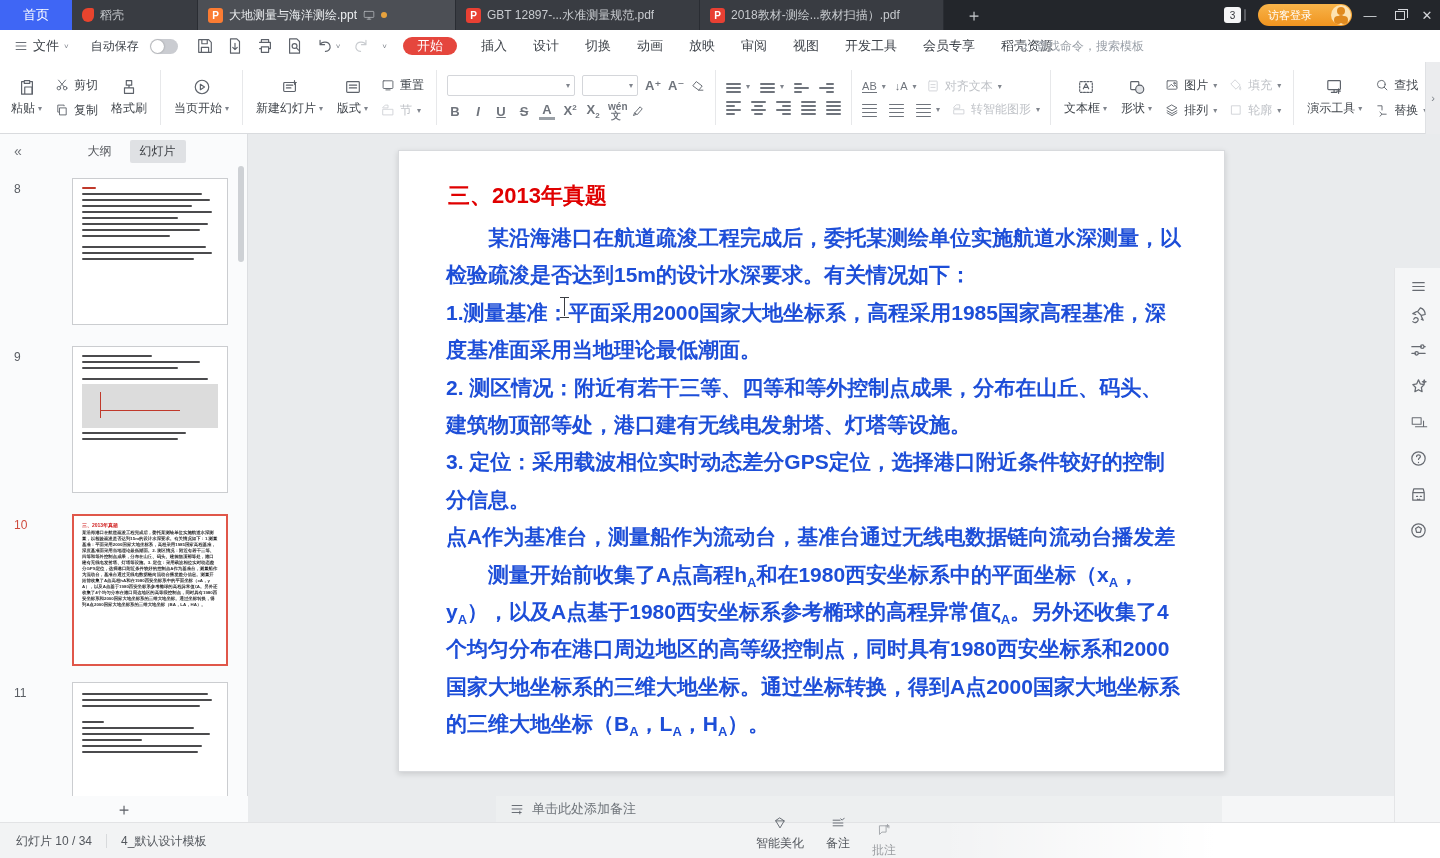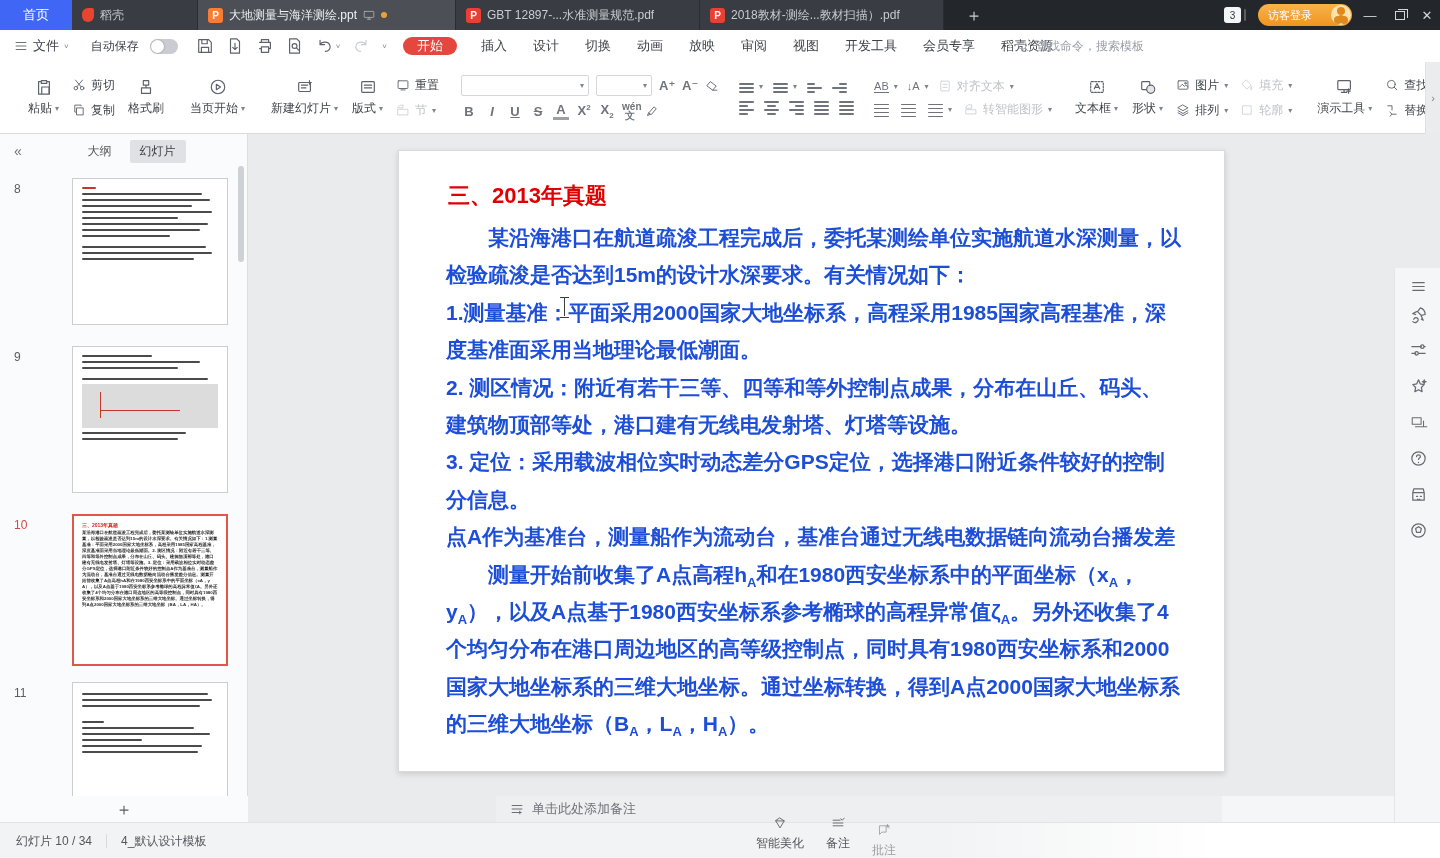--- a/index.html
+++ b/index.html
@@ -267,21 +267,21 @@
           <path d="M5 11v6h10v-6 M10 13V3.5 M6.8 6.5L10 3.2l3.2 3.3"></path>
         </svg>
       <span>分享</span>
     </span>
     <span style="color:#80858d">⋮</span>
     <span style="color:#80858d">∧</span>
   </div>
 </div>
 
 <div class="ribbon">
-  <div class="bigbtn" style="margin-left:21px">
+  <div class="bigbtn" style="margin-left:4px">
     <svg class="ic" viewBox="0 0 20 20">
         <path d="M7 3h6v3H7z M6 4H4v14h12V4h-2 M7.5 10h8v8h-8z"></path>
       </svg>
     <span class="lab">
         <span>粘贴</span>
         <span class="caret">▾</span>
       </span>
   </div>
   <div class="stack">
     <span class="smallbtn">

